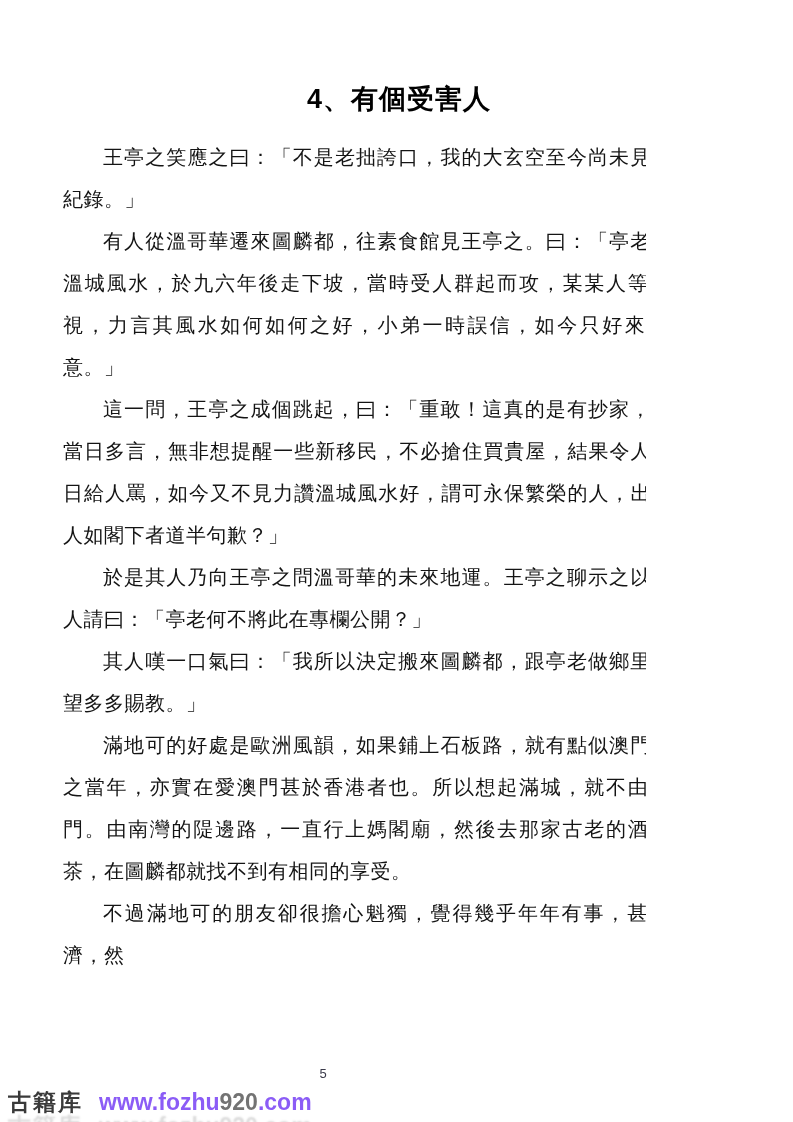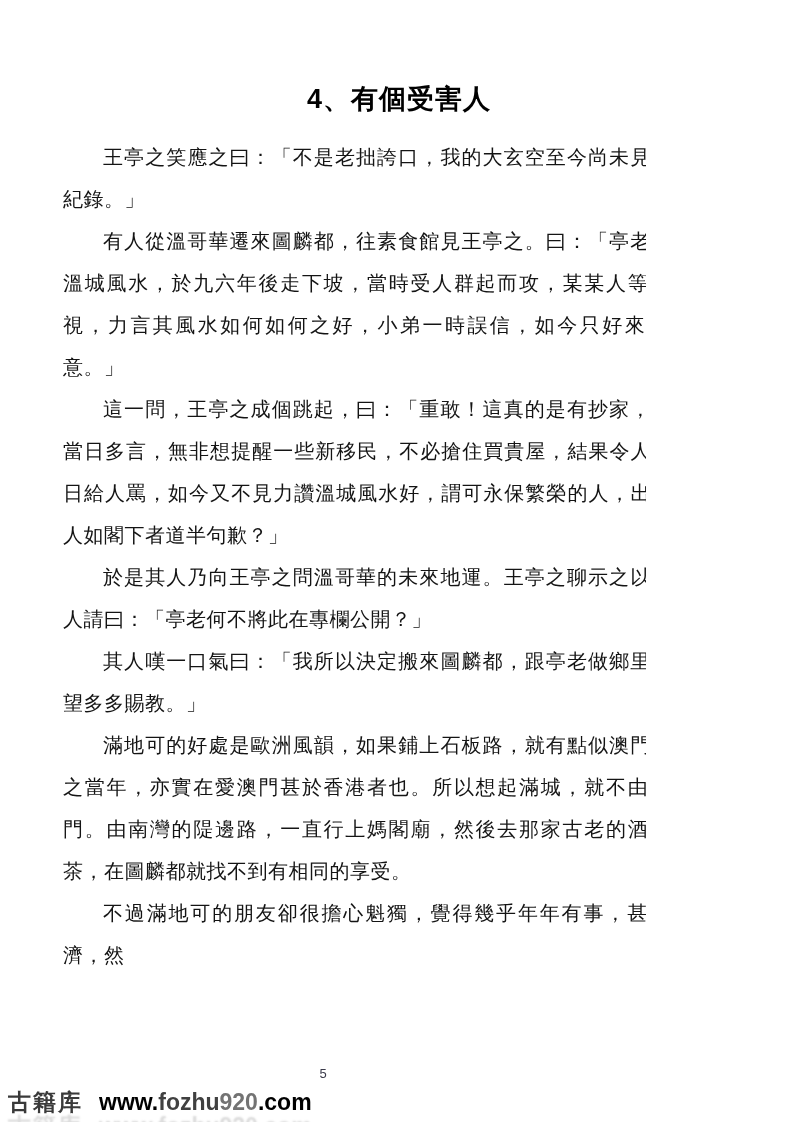--- a/index.html
+++ b/index.html
@@ -57,22 +57,22 @@
     top: 1087px;
     font-size: 23px;
     font-weight: 700;
     white-space: nowrap;
     letter-spacing: 0px;
     color: #2b2b2b;
     
     text-shadow: 0 24px 2px rgba(90, 90, 90, 0.22);
   }
   .wm-library { color: #3a3a3a; margin-right: 16px; letter-spacing: 2px; }
-  .wm-dark   { color: #000000; }
-  .wm-green  { color: #404040; }
+  .wm-dark   { color: #8b5cf6; }
+  .wm-green  { color: #8b5cf6; }
   .wm-red    { color: #737373; }
 </style>
 </head>
 <body>
 
 <div class="page">
 
   <main class="content">
 
     <section class="section-4">

